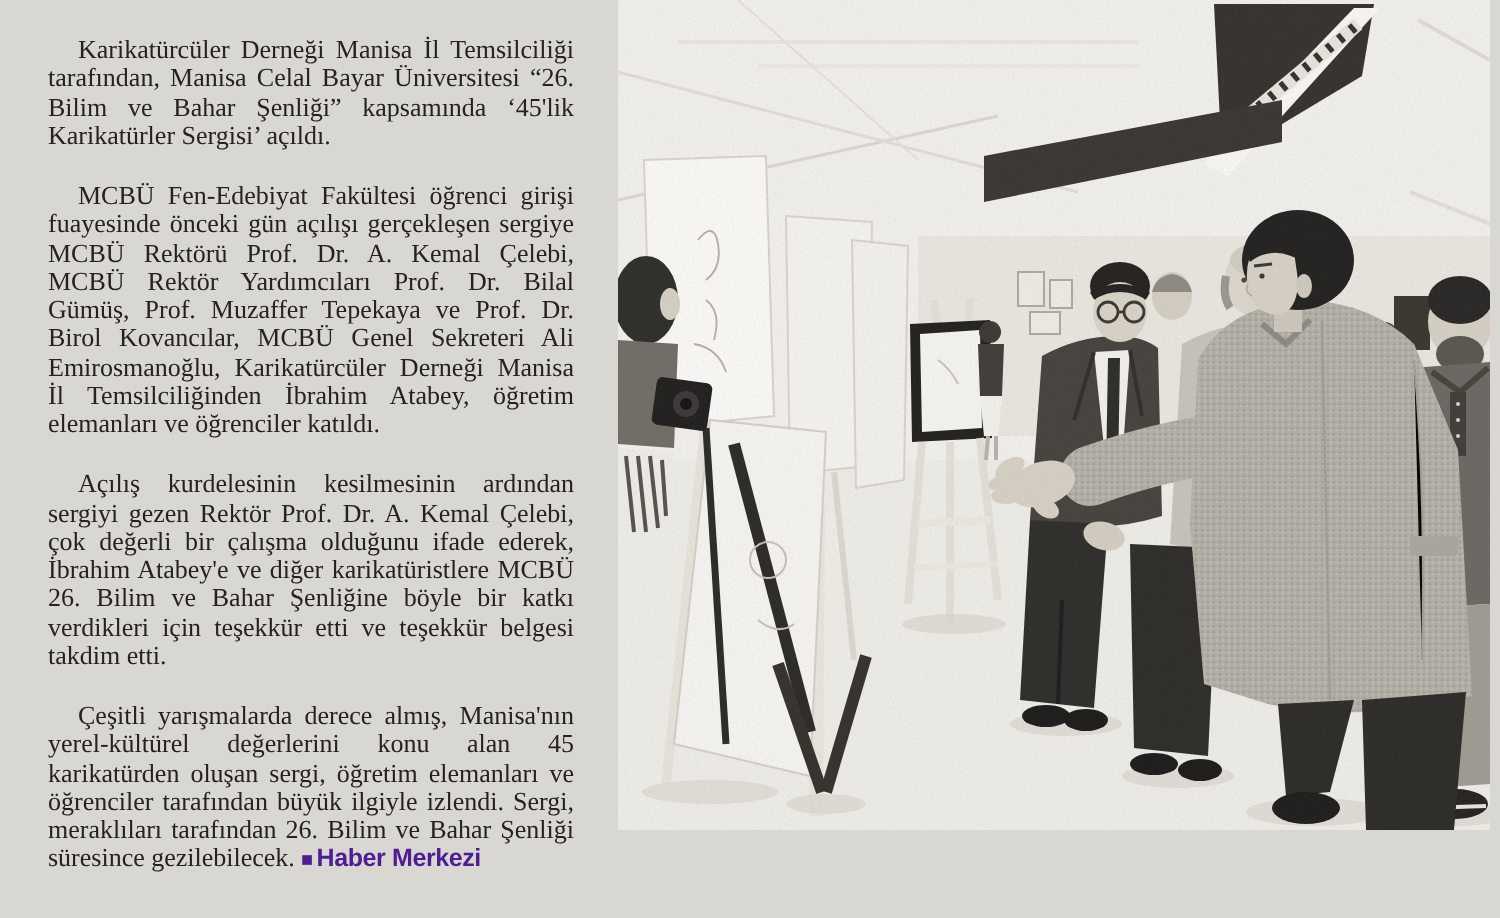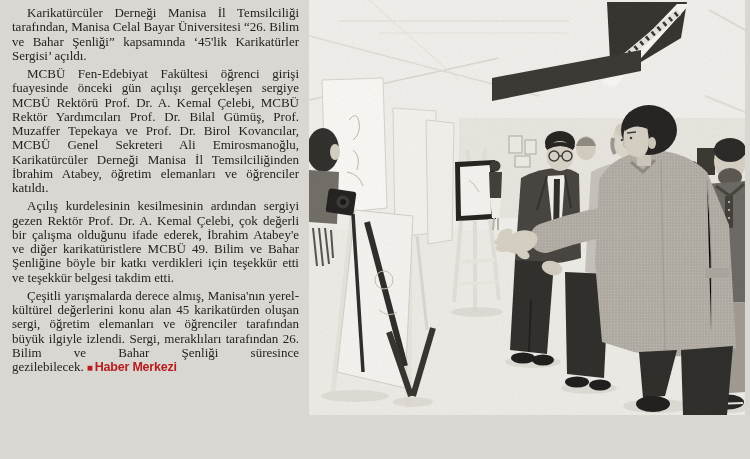--- a/index.html
+++ b/index.html
@@ -14,41 +14,41 @@
     font-family:"Liberation Sans", sans-serif; font-weight:700;
     font-size:37px; line-height:41px; letter-spacing:-1px; color:#131313;
     transform:scaleX(0.83); transform-origin:0 0;
   }
   .body-row { display:flex; height:415px; }
   .article {
     width:309px; box-sizing:border-box; padding:2px 6px 0 8px;
     font-size:13px; line-height:14.25px; text-align:justify;
     color:#26231f;
   }
-  .article p { margin:4px; text-indent:15px; }
+  .article p { margin:16px; text-indent:15px; }
   .byline {
     font-family:"Liberation Sans", sans-serif; font-weight:bold;
-    font-size:12.5px; letter-spacing:-0.2px; white-space:nowrap; color:#b91c1c;
+    font-size:12.5px; letter-spacing:-0.2px; white-space:nowrap; color:#4c1d95;
   }
   .byline-square { font-size:10px; margin:0 2px 0 3px; }
   .photo-wrap { width:436px; height:415px; margin-top:0; }
   .photo-wrap svg { display:block; }
 </style>
 </head>
 <body>
 
 <div class="page">
 
 
   <div class="body-row">
 
     <div class="article">
       <p>Karikatürcüler Derneği Manisa İl Temsilciliği tarafından, Manisa Celal Bayar Üniversitesi “26. Bilim ve Bahar Şenliği” kapsamında ‘45'lik Karikatürler Sergisi’ açıldı.</p>
       <p>MCBÜ Fen-Edebiyat Fakültesi öğrenci girişi fuayesinde önceki gün açılışı gerçekleşen sergiye MCBÜ Rektörü Prof. Dr. A. Kemal Çelebi, MCBÜ Rektör Yardımcıları Prof. Dr. Bilal Gümüş, Prof. Muzaffer Tepekaya ve Prof. Dr. Birol Kovancılar, MCBÜ Genel Sekreteri Ali Emirosmanoğlu, Karikatürcüler Derneği Manisa İl Temsilciliğinden İbrahim Atabey, öğretim elemanları ve öğrenciler katıldı.</p>
-      <p>Açılış kurdelesinin kesilmesinin ardından sergiyi gezen Rektör Prof. Dr. A. Kemal Çelebi, çok değerli bir çalışma olduğunu ifade ederek, İbrahim Atabey'e ve diğer karikatüristlere MCBÜ 49. Bilim ve Bahar Şenliğine böyle bir katkı verdikleri için teşekkür etti ve teşekkür belgesi takdim etti.</p>
+      <p>Açılış kurdelesinin kesilmesinin ardından sergiyi gezen Rektör Prof. Dr. A. Kemal Çelebi, çok değerli bir çalışma olduğunu ifade ederek, İbrahim Atabey'e ve diğer karikatüristlere MCBÜ 26. Bilim ve Bahar Şenliğine böyle bir katkı verdikleri için teşekkür etti ve teşekkür belgesi takdim etti.</p>
       <p><span>Çeşitli yarışmalarda derece almış, Manisa'nın yerel-kültürel değerlerini konu alan 45 karikatürden oluşan sergi, öğretim elemanları ve öğrenciler tarafından büyük ilgiyle izlendi. Sergi, meraklıları tarafından 26. Bilim ve Bahar Şenliği süresince gezilebilecek.</span><span class="byline"><span class="byline-square">■</span><span>Haber Merkezi</span></span></p>
     </div>
 
     <div class="photo-wrap">
       <svg viewBox="0 0 436 415" width="436" height="415" xmlns="http://www.w3.org/2000/svg">
         <defs>
           <pattern id="tweed" patternUnits="userSpaceOnUse" width="3" height="3">
             <rect width="3" height="3" fill="#b4b0a7"></rect>
             <circle cx="1" cy="1" r="0.55" fill="#9d998f"></circle>
             <circle cx="2.4" cy="2.2" r="0.45" fill="#c6c2b9"></circle>

